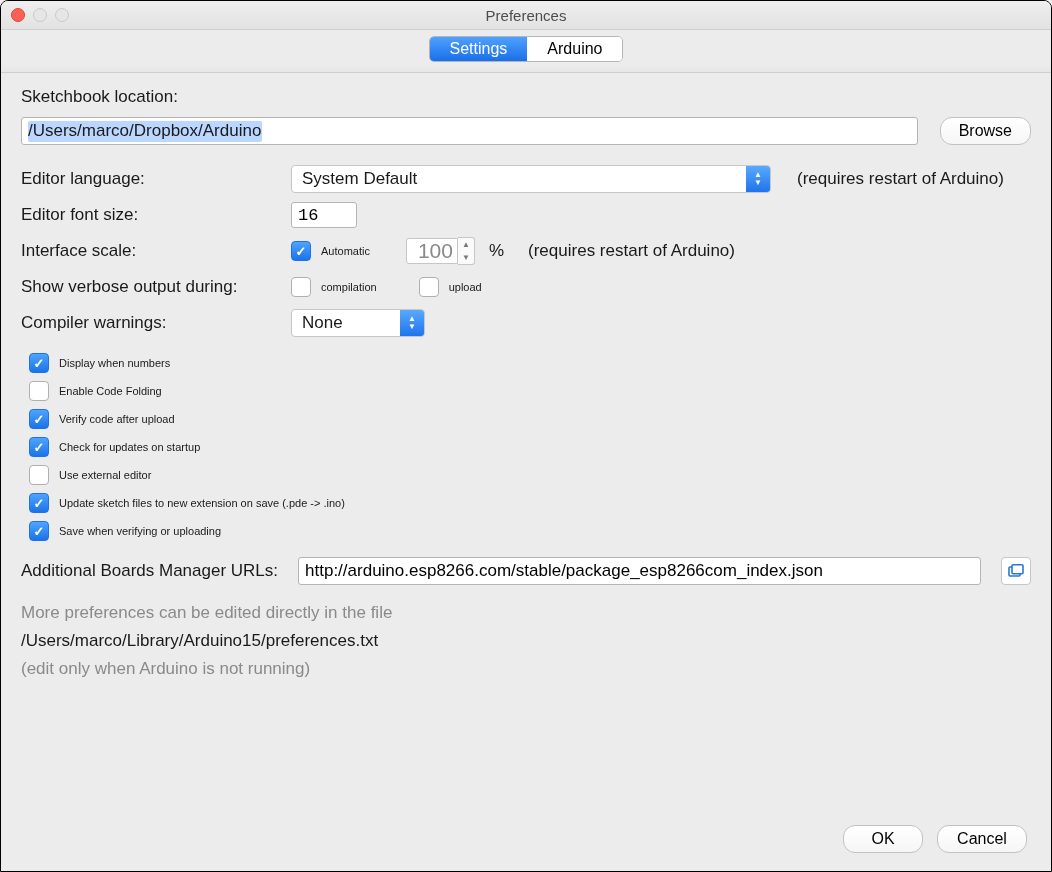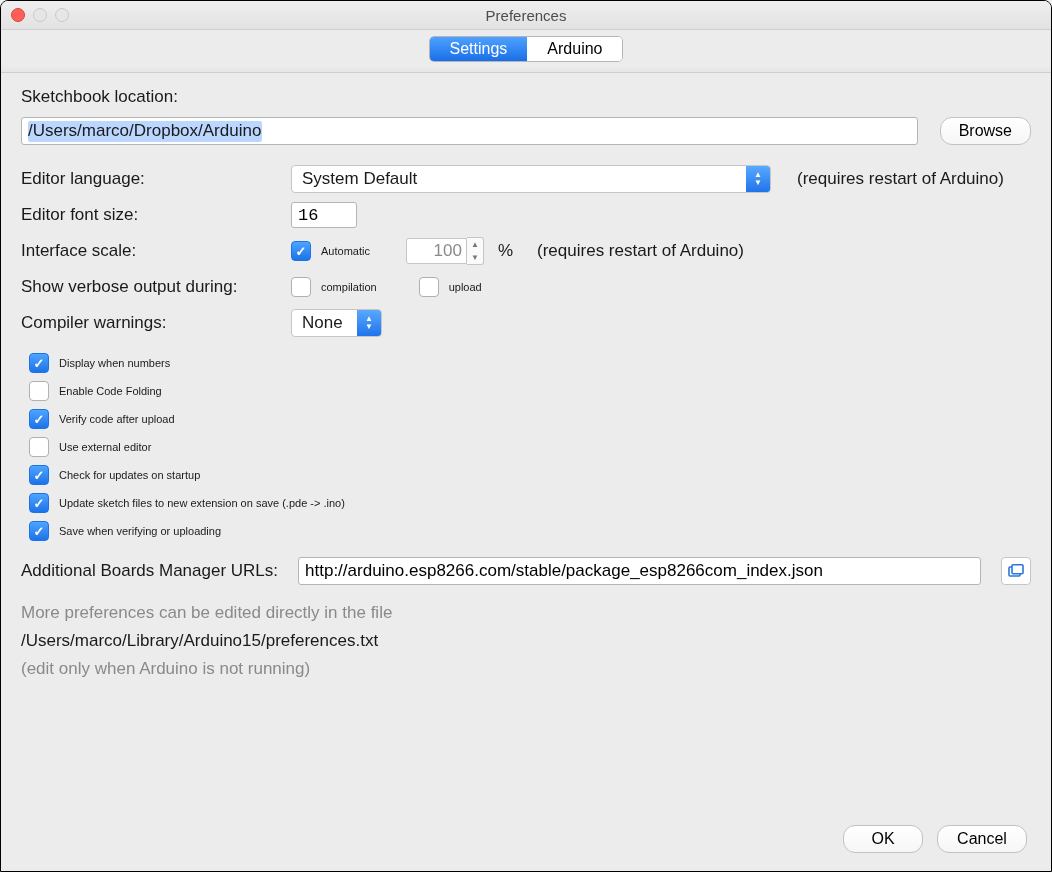--- a/index.html
+++ b/index.html
@@ -137,23 +137,23 @@
   }
   .chk.on {
     background:linear-gradient(#4ea4ff,#1c73e8);
     border-color:#1c73e8;
   }
   .chk.on::after { content:"✓"; font-weight:bold; }
   .stepper {
     display:flex; align-items:center;
   }
   .stepper input {
-    width:61px; height:26px; box-sizing:border-box;
+    width:52px; height:26px; box-sizing:border-box;
     border:1px solid #c6c6c6; border-radius:3px 0 0 3px;
-    text-align:right; padding-right:4px; font-size:17px;
+    text-align:right; padding-right:4px; font-size:21px;
     color:#8a8a8a; background:#fff;
   }
   .stepper .spin {
     width:16px; height:26px; border:1px solid #c6c6c6; border-left:none;
     border-radius:0 3px 3px 0; background:#fafafa;
     display:flex; flex-direction:column; font-size:8px; color:#777;
   }
   .stepper .spin span { flex:1; display:flex; align-items:center; justify-content:center; }
   .hint { color:#1a1a1a; }
   .muted { color:#8a8a8a; }
@@ -274,46 +274,46 @@
       </span>
       <span style="width:22px"></span>
       <span class="check">
         <span class="chk"></span>
         <span>upload</span>
       </span>
     </div>
 
     <div class="row">
       <div class="labelcol static">Compiler warnings:</div>
-      <div class="select" style="width:91px">
+      <div class="select" style="width:134px">
         <span>None</span>
         <span class="arrows"></span>
       </div>
     </div>
 
     <div class="vstack option-list">
       <span class="check">
         <span class="chk on"></span>
         <span>Display when numbers</span>
       </span>
       <span class="check">
         <span class="chk"></span>
         <span>Enable Code Folding</span>
       </span>
       <span class="check">
         <span class="chk on"></span>
         <span>Verify code after upload</span>
       </span>
       <span class="check">
+        <span class="chk on"></span>
+        <span>Check for updates on startup</span>
+      </span>
+      <span class="check">
         <span class="chk"></span>
         <span>Use external editor</span>
-      </span>
-      <span class="check">
-        <span class="chk on"></span>
-        <span>Check for updates on startup</span>
       </span>
       <span class="check">
         <span class="chk on"></span>
         <span>Update sketch files to new extension on save (.pde -&gt; .ino)</span>
       </span>
       <span class="check">
         <span class="chk on"></span>
         <span>Save when verifying or uploading</span>
       </span>
     </div>

